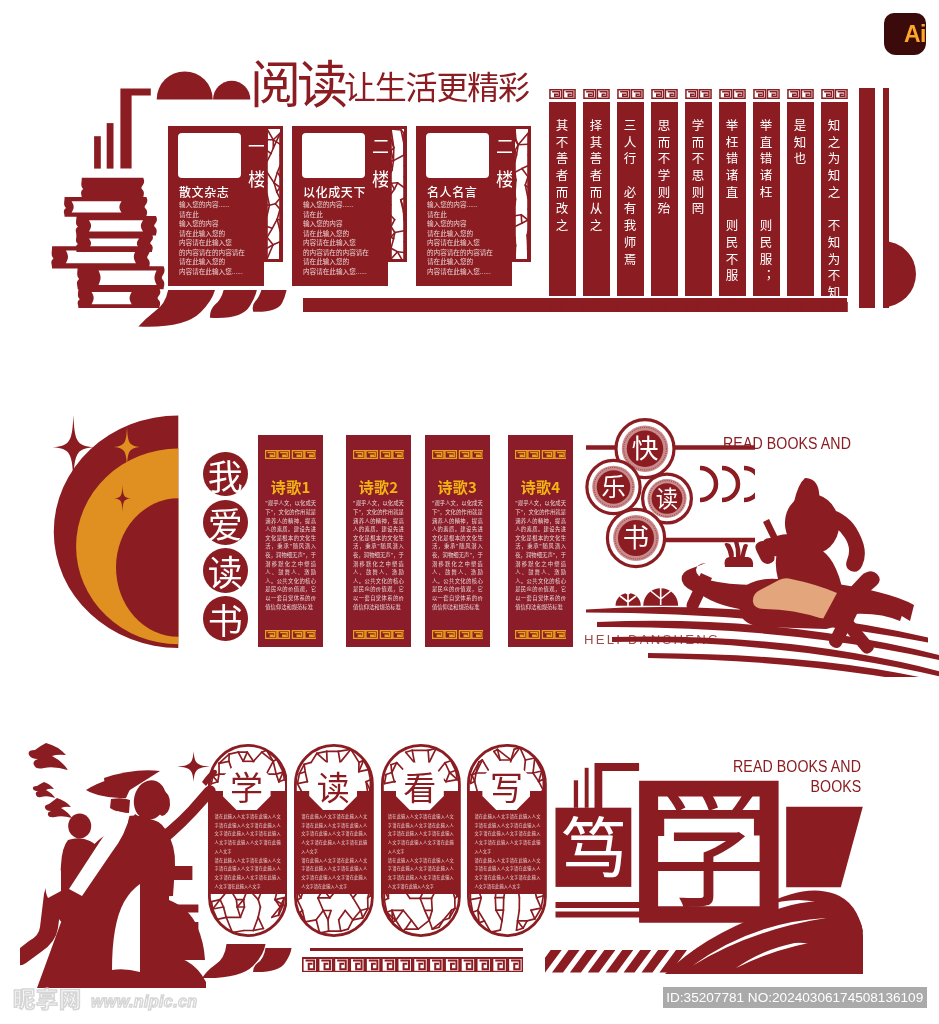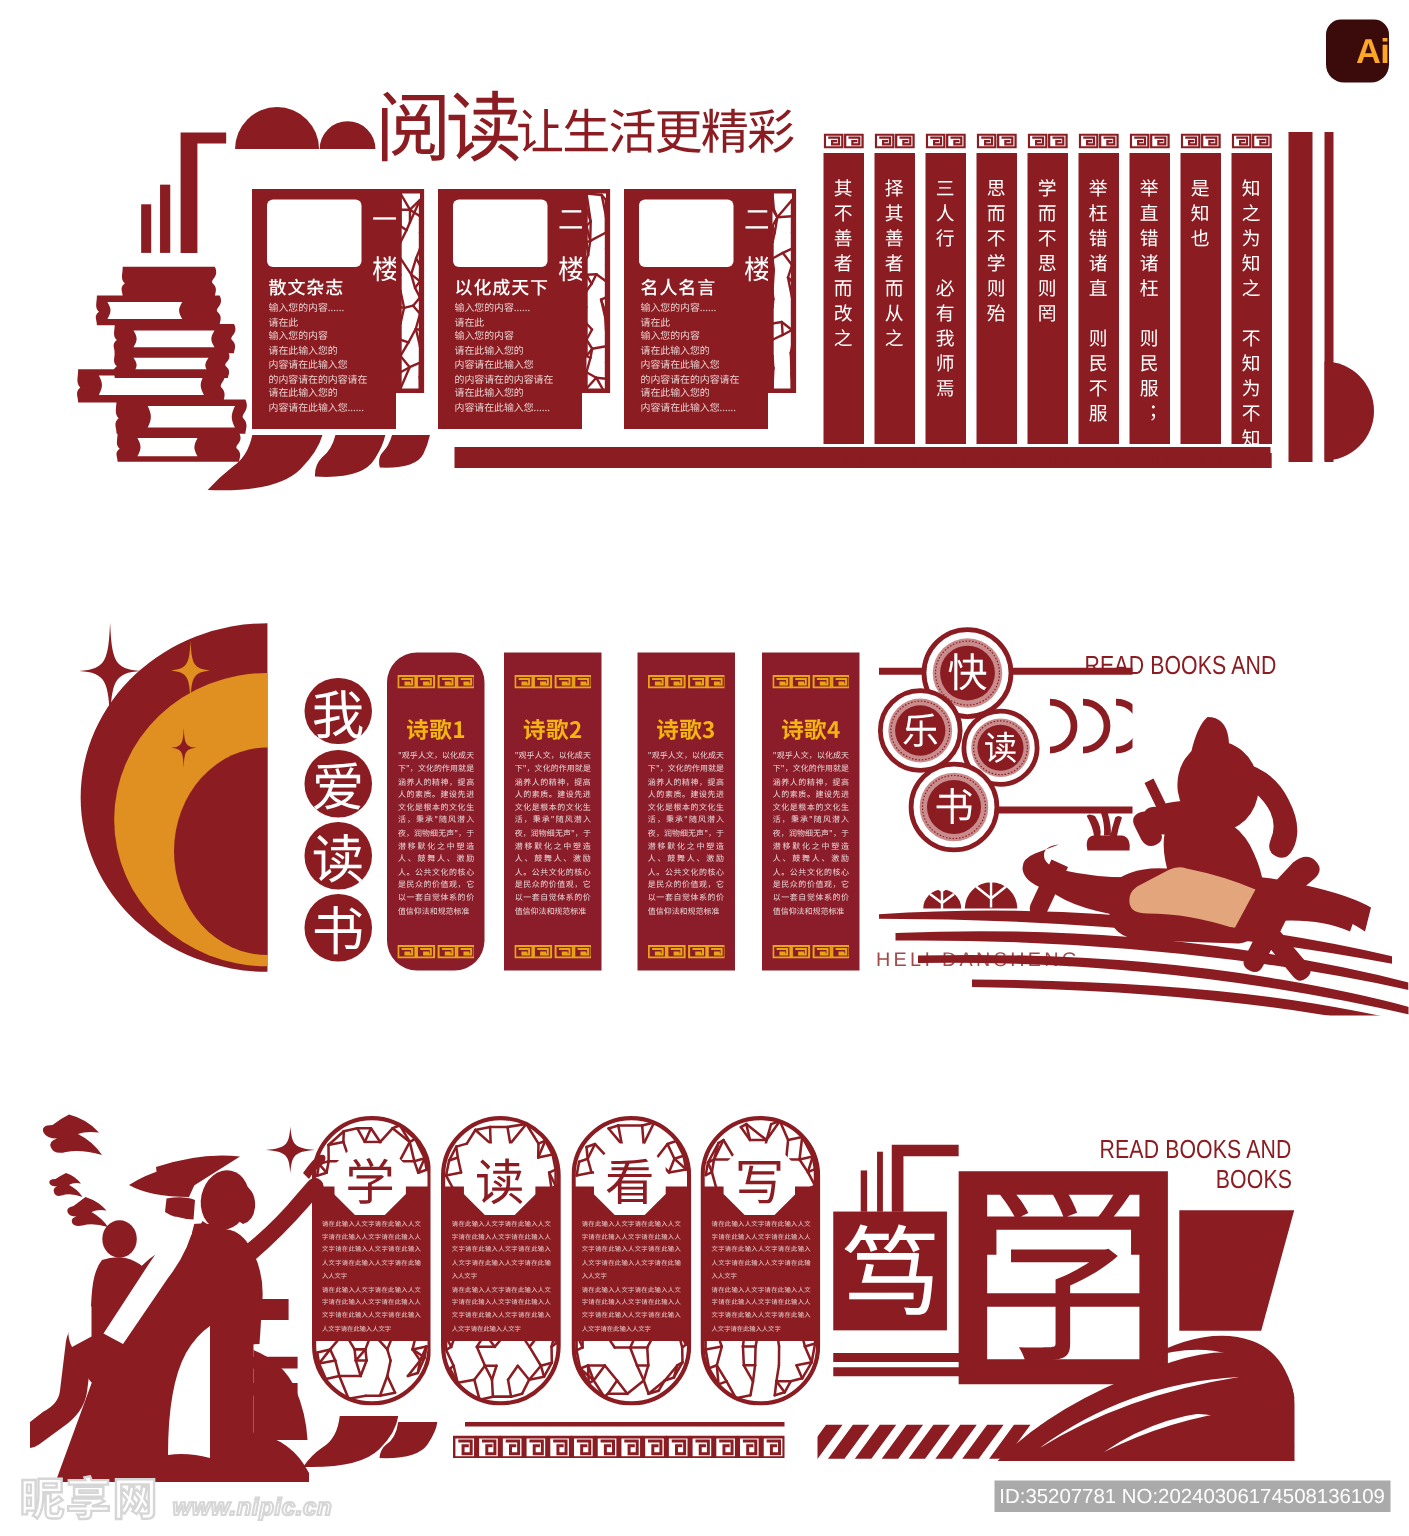--- a/index.html
+++ b/index.html
@@ -70,21 +70,21 @@
   .s2-en{position:absolute;left:600px;top:433px;color:#8B1D22;font-size:17.4px;line-height:21.8px;
     letter-spacing:0.1px;text-align:right;width:251px;font-family:"Liberation Sans",sans-serif;}
   .s2-en>div{display:block;white-space:nowrap;}
   .s2-en>div>span{display:inline-block;transform:scaleX(0.815);transform-origin:100% 50%;}
   .s2-pinyin{position:absolute;left:584px;top:632px;color:#A04A4A;font-size:13.2px;letter-spacing:2.2px;
     font-family:"Liberation Sans",sans-serif;}
   .s2-scholar{position:absolute;left:550px;top:477px;}
 
   
   .wm{position:absolute;left:13px;top:986px;display:flex;align-items:baseline;gap:9px;}
-  .wm-cn{font-size:30px;line-height:22px;font-weight:700;color:#fff;
+  .wm-cn{font-size:22px;line-height:22px;font-weight:700;color:#fff;
     -webkit-text-stroke:1.6px #d6d6d6;letter-spacing:1px;
     font-family:"Noto Sans CJK SC","Liberation Sans",sans-serif;}
   .wm-url{font-size:16px;line-height:16px;font-weight:700;font-style:italic;color:#fff;
     -webkit-text-stroke:1.4px #d6d6d6;letter-spacing:0.4px;font-family:"Liberation Sans",sans-serif;}
   .idbadge{position:absolute;left:663px;top:986.5px;width:263.5px;height:21px;background:#aaaaaa;
     color:#fff;font-size:13.6px;line-height:21px;text-align:center;letter-spacing:0px;z-index:50;white-space:nowrap;overflow:hidden;
     font-family:"Liberation Sans",sans-serif;}
   .wm{z-index:50;}
 
   
@@ -1565,21 +1565,21 @@
         </div>
         <div class="circ" style="left: 203px; top: 548.2px;">
           <span>读</span>
         </div>
         <div class="circ" style="left: 203px; top: 596.4px;">
           <span>书</span>
         </div>
       </div>
 
     <div class="s2-poems">
-        <div class="pp" style="left: 258.2px; border-radius: 20px;">
+        <div class="pp" style="left: 258.2px;">
           <div class="gk" style="top:14.6px">
             <svg width="50.8" height="9" viewBox="0 0 50.8 9" preserveAspectRatio="none">
               <g fill="none" stroke="#E8A317" stroke-width="1.35">
                 <rect x="0.50" y="0.68" width="11.45" height="7.65"></rect>
                 <path d="M2.7 2.67 h7.049999999999999 v3.65 h-4.449999999999999 v-1.25 h3.249999999999999"></path>
                 <rect x="12.95" y="0.68" width="11.45" height="7.65"></rect>
                 <path d="M15.149999999999999 2.67 h7.049999999999999 v3.65 h-4.449999999999999 v-1.25 h3.249999999999999"></path>
                 <rect x="27.40" y="0.68" width="11.45" height="7.65"></rect>
                 <path d="M29.599999999999998 2.67 h7.049999999999999 v3.65 h-4.449999999999999 v-1.25 h3.249999999999999"></path>
                 <rect x="39.85" y="0.68" width="11.45" height="7.65"></rect>
@@ -1597,21 +1597,21 @@
                 <rect x="12.95" y="0.68" width="11.45" height="7.65"></rect>
                 <path d="M15.149999999999999 2.67 h7.049999999999999 v3.65 h-4.449999999999999 v-1.25 h3.249999999999999"></path>
                 <rect x="27.40" y="0.68" width="11.45" height="7.65"></rect>
                 <path d="M29.599999999999998 2.67 h7.049999999999999 v3.65 h-4.449999999999999 v-1.25 h3.249999999999999"></path>
                 <rect x="39.85" y="0.68" width="11.45" height="7.65"></rect>
                 <path d="M42.05 2.67 h7.049999999999999 v3.65 h-4.449999999999999 v-1.25 h3.249999999999999"></path>
               </g>
             </svg>
           </div>
         </div>
-        <div class="pp" style="left: 336px;">
+        <div class="pp" style="left: 346px;">
           <div class="gk" style="top:14.6px">
             <svg width="50.8" height="9" viewBox="0 0 50.8 9" preserveAspectRatio="none">
               <g fill="none" stroke="#E8A317" stroke-width="1.35">
                 <rect x="0.50" y="0.68" width="11.45" height="7.65"></rect>
                 <path d="M2.7 2.67 h7.049999999999999 v3.65 h-4.449999999999999 v-1.25 h3.249999999999999"></path>
                 <rect x="12.95" y="0.68" width="11.45" height="7.65"></rect>
                 <path d="M15.149999999999999 2.67 h7.049999999999999 v3.65 h-4.449999999999999 v-1.25 h3.249999999999999"></path>
                 <rect x="27.40" y="0.68" width="11.45" height="7.65"></rect>
                 <path d="M29.599999999999998 2.67 h7.049999999999999 v3.65 h-4.449999999999999 v-1.25 h3.249999999999999"></path>
                 <rect x="39.85" y="0.68" width="11.45" height="7.65"></rect>

